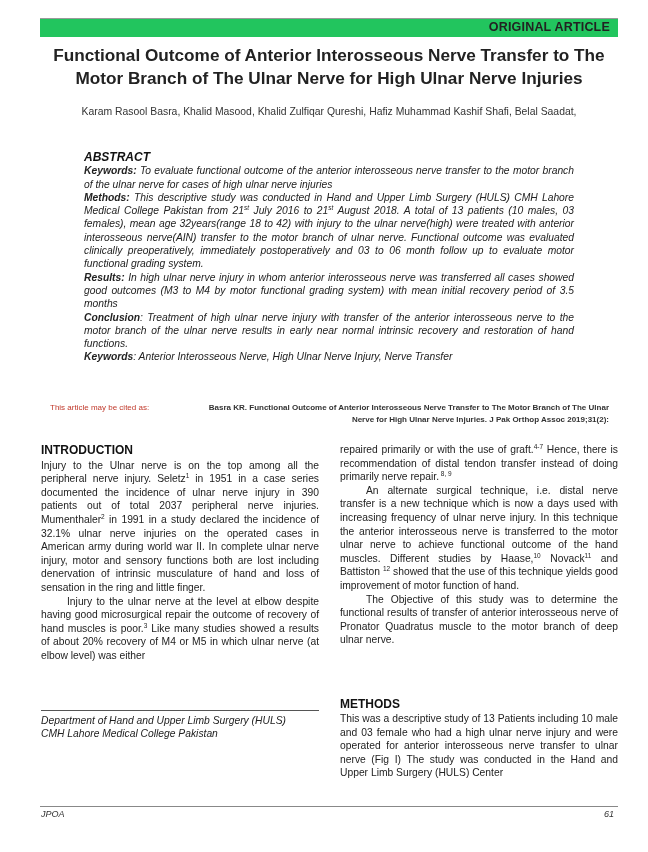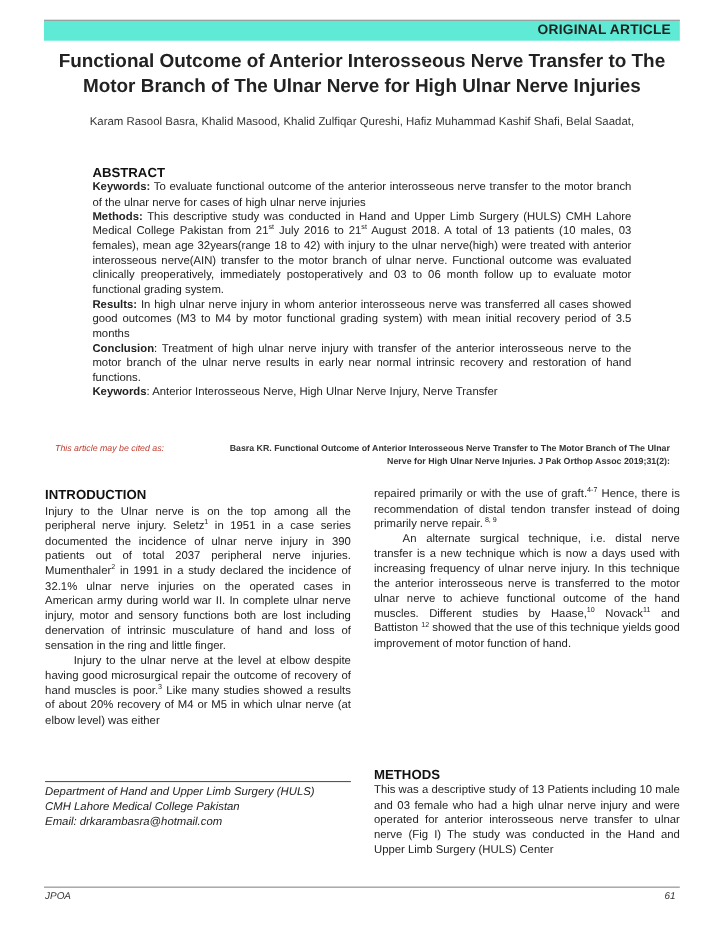--- a/index.html
+++ b/index.html
@@ -1,38 +1,38 @@
 <!DOCTYPE html>
 <html><head>
 <meta charset="utf-8">
 <style>
   html, body { margin: 0; padding: 0; background: #ffffff; }
   body { width: 648px; height: 852px; position: relative; overflow: hidden;
          font-family: "Liberation Sans", sans-serif; color: #1a1a1a; }
   .page { position: absolute; left: 0; top: 0; width: 648px; height: 852px; }
 
   .header-bar { position: absolute; left: 40px; top: 18px; width: 578px; height: 18px;
-                background: #5eead4; border-top: 1px solid #9a9a9a; }
+                background: #22c55e; border-top: 1px solid #9a9a9a; }
   .header-label { position: absolute; right: 8px; top: 1px; font-weight: bold; font-size: 12.5px;
                   letter-spacing: 0.2px; color: #222; }
 
   .title { position: absolute; left: 40px; top: 44px; width: 578px; text-align: center;
            font-weight: bold; font-size: 17.2px; line-height: 23px; color: #222; }
 
   .authors { position: absolute; left: 70px; top: 104px; width: 518px; text-align: center;
              font-size: 10.4px; line-height: 15px; color: #333; }
 
   .abstract { position: absolute; left: 84px; top: 151px; width: 490px; font-size: 10.3px;
-              line-height: 13.3px; color: #222; text-align: justify; }
+              line-height: 13.3px; color: #222; text-align: justify; font-style: italic; }
   .abstract-title { font-weight: bold; font-size: 12px; margin-bottom: 0px; color: #111; }
   .abstract p { margin: 0; }
   .abstract b { font-weight: bold; }
 
   .cite { position: absolute; left: 50px; top: 402px; width: 570px; font-size: 8px; line-height: 11.5px; }
-  .cite-label { position: absolute; left: 0; top: 0; color: #c0392b; font-style: italic; }
+  .cite-label { position: absolute; left: 0; top: 0; color: #c0392b; }
   .cite-text { position: absolute; left: 139px; top: 0; width: 420px; color: #333; font-weight: bold; text-align: right; }
 
   .col { position: absolute; font-size: 10.3px; line-height: 13.6px; color: #222; text-align: justify; }
   .col-left { left: 41px; top: 444px; width: 278px; }
   .col-right { left: 340px; top: 443px; width: 278px; }
   .col p { margin: 0; }
   .indent { text-indent: 26px; }
   .sec-head { font-weight: bold; font-size: 12px; color: #111; margin: 0 0 1px 0; }
   sup { font-size: 6.5px; line-height: 0; }
 
@@ -80,26 +80,26 @@
   <div class="col col-left">
     <div class="sec-head">INTRODUCTION</div>
     <p><span>Injury to the Ulnar nerve is on the top among all the peripheral nerve injury. Seletz</span><sup>1</sup><span> in 1951 in a case series documented the incidence of ulnar nerve injury in 390 patients out of total 2037 peripheral nerve injuries. Mumenthaler</span><sup>2</sup><span> in 1991 in a study declared the incidence of 32.1% ulnar nerve injuries on the operated cases in American army during world war II. In complete ulnar nerve injury, motor and sensory functions both are lost including denervation of intrinsic musculature of hand and loss of sensation in the ring and little finger.</span></p>
     <p class="indent"><span>Injury to the ulnar nerve at the level at elbow despite having good microsurgical repair the outcome of recovery of hand muscles is poor.</span><sup>3</sup><span> Like many studies showed a results of about 20% recovery of M4 or M5 in which ulnar nerve (at elbow level) was either</span></p>
   </div>
 
   <div class="affil-rule"></div>
   <div class="affil">
     <div>Department of Hand and Upper Limb Surgery (HULS)</div>
     <div>CMH Lahore Medical College Pakistan</div>
-    <div>Email: drkarambasra@hotmail.com</div>
   </div>
 
   <div class="col col-right">
     <p><span>repaired primarily or with the use of graft.</span><sup>4-7</sup><span> Hence, there is recommendation of distal tendon transfer instead of doing primarily nerve repair.</span><sup> 8, 9</sup></p>
     <p class="indent"><span>An alternate surgical technique, i.e. distal nerve transfer is a new technique which is now a days used with increasing frequency of ulnar nerve injury. In this technique the anterior interosseous nerve is transferred to the motor ulnar nerve to achieve functional outcome of the hand muscles. Different studies by Haase,</span><sup>10</sup><span> Novack</span><sup>11</sup><span> and Battiston </span><sup>12</sup><span> showed that the use of this technique yields good improvement of motor function of hand.</span></p>
+    <p class="indent">The Objective of this study was to determine the functional results of transfer of anterior interosseous nerve of Pronator Quadratus muscle to the motor branch of deep ulnar nerve.</p>
   </div>
 
   <div class="sec-head methods-head">METHODS</div>
   <div class="methods-body">This was a descriptive study of 13 Patients including 10 male and 03 female who had a high ulnar nerve injury and were operated for anterior interosseous nerve transfer to ulnar nerve (Fig I) The study was conducted in the Hand and Upper Limb Surgery (HULS) Center</div>
 
   <div class="footer-rule"></div>
   <div class="footer-left">JPOA</div>
   <div class="footer-right">61</div>
 
 </div>

